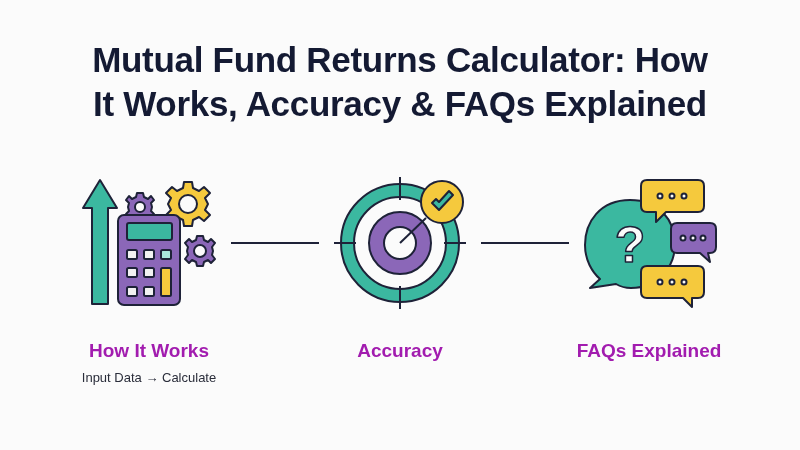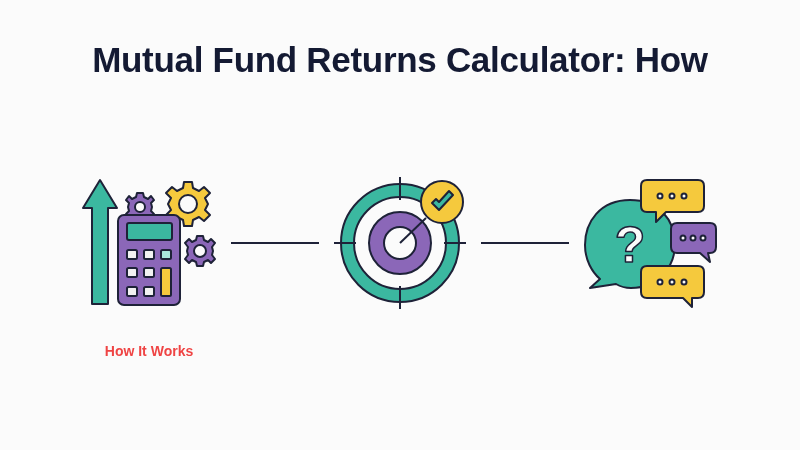--- a/index.html
+++ b/index.html
@@ -20,31 +20,32 @@
     letter-spacing: -0.3px;
   }
   .icon { position: absolute; }
   .connector {
     position: absolute; height: 2px; background: #1e2238;
   }
   .label {
     position: absolute; width: 260px; text-align: center;
   }
   .label .head {
-    font-weight: bold; font-size: 14px; color: #ef4444; line-height: 24px;
+    font-weight: bold; font-size: 19px; color: #a21caf; line-height: 24px;
   }
   .label .sub {
     font-size: 13px; color: #2a2d3a; line-height: 18px; margin-top: 6px;
   }
 </style>
 </head>
 <body>
 
 <div class="title">
   <div>Mutual Fund Returns Calculator: How</div>
+  <div>It Works, Accuracy &amp; FAQs Explained</div>
 </div>
 
 <svg class="icon" style="left:70px; top:170px;" width="160" height="140" viewBox="70 170 160 140">
   <g stroke="#1e2238" stroke-width="2" stroke-linejoin="round">
 
     <path d="M83 208 L100 180 L117 208 L108 208 L108 304 L92 304 L92 208 Z" fill="#3bb8a0"></path>
 
     <g transform="translate(188,204)">
       <path fill="#f5c93d" d="M-4,-22 L4,-22 L5,-16 L11,-13 L16,-17 L22,-11 L17,-6 L20,0 L20,0 L17,6 L22,11 L16,17 L11,13 L5,16 L4,22 L-4,22 L-5,16 L-11,13 L-16,17 L-22,11 L-17,6 L-20,0 L-17,-6 L-22,-11 L-16,-17 L-11,-13 L-5,-16 Z"></path>
       <circle r="9" fill="#fbfbfb"></circle>
@@ -113,17 +114,20 @@
 
     <path d="M647 266 L698 266 Q704 266 704 272 L704 292 Q704 298 698 298 L692 298 L692 307 L683 298 L647 298 Q641 298 641 292 L641 272 Q641 266 647 266 Z" fill="#f5c93d"></path>
     <circle cx="660" cy="282" r="2.5" fill="#fbfbfb"></circle>
     <circle cx="672" cy="282" r="2.5" fill="#fbfbfb"></circle>
     <circle cx="684" cy="282" r="2.5" fill="#fbfbfb"></circle>
   </g>
 </svg>
 
 <div class="label" style="left:19px; top:339px;">
   <div class="head">How It Works</div>
+  <div class="sub">Input Data → Calculate</div>
 </div>
 <div class="label" style="left:270px; top:339px;">
+  <div class="head">Accuracy</div>
 </div>
 <div class="label" style="left:519px; top:339px;">
+  <div class="head">FAQs Explained</div>
 </div>
 
 </body></html>

